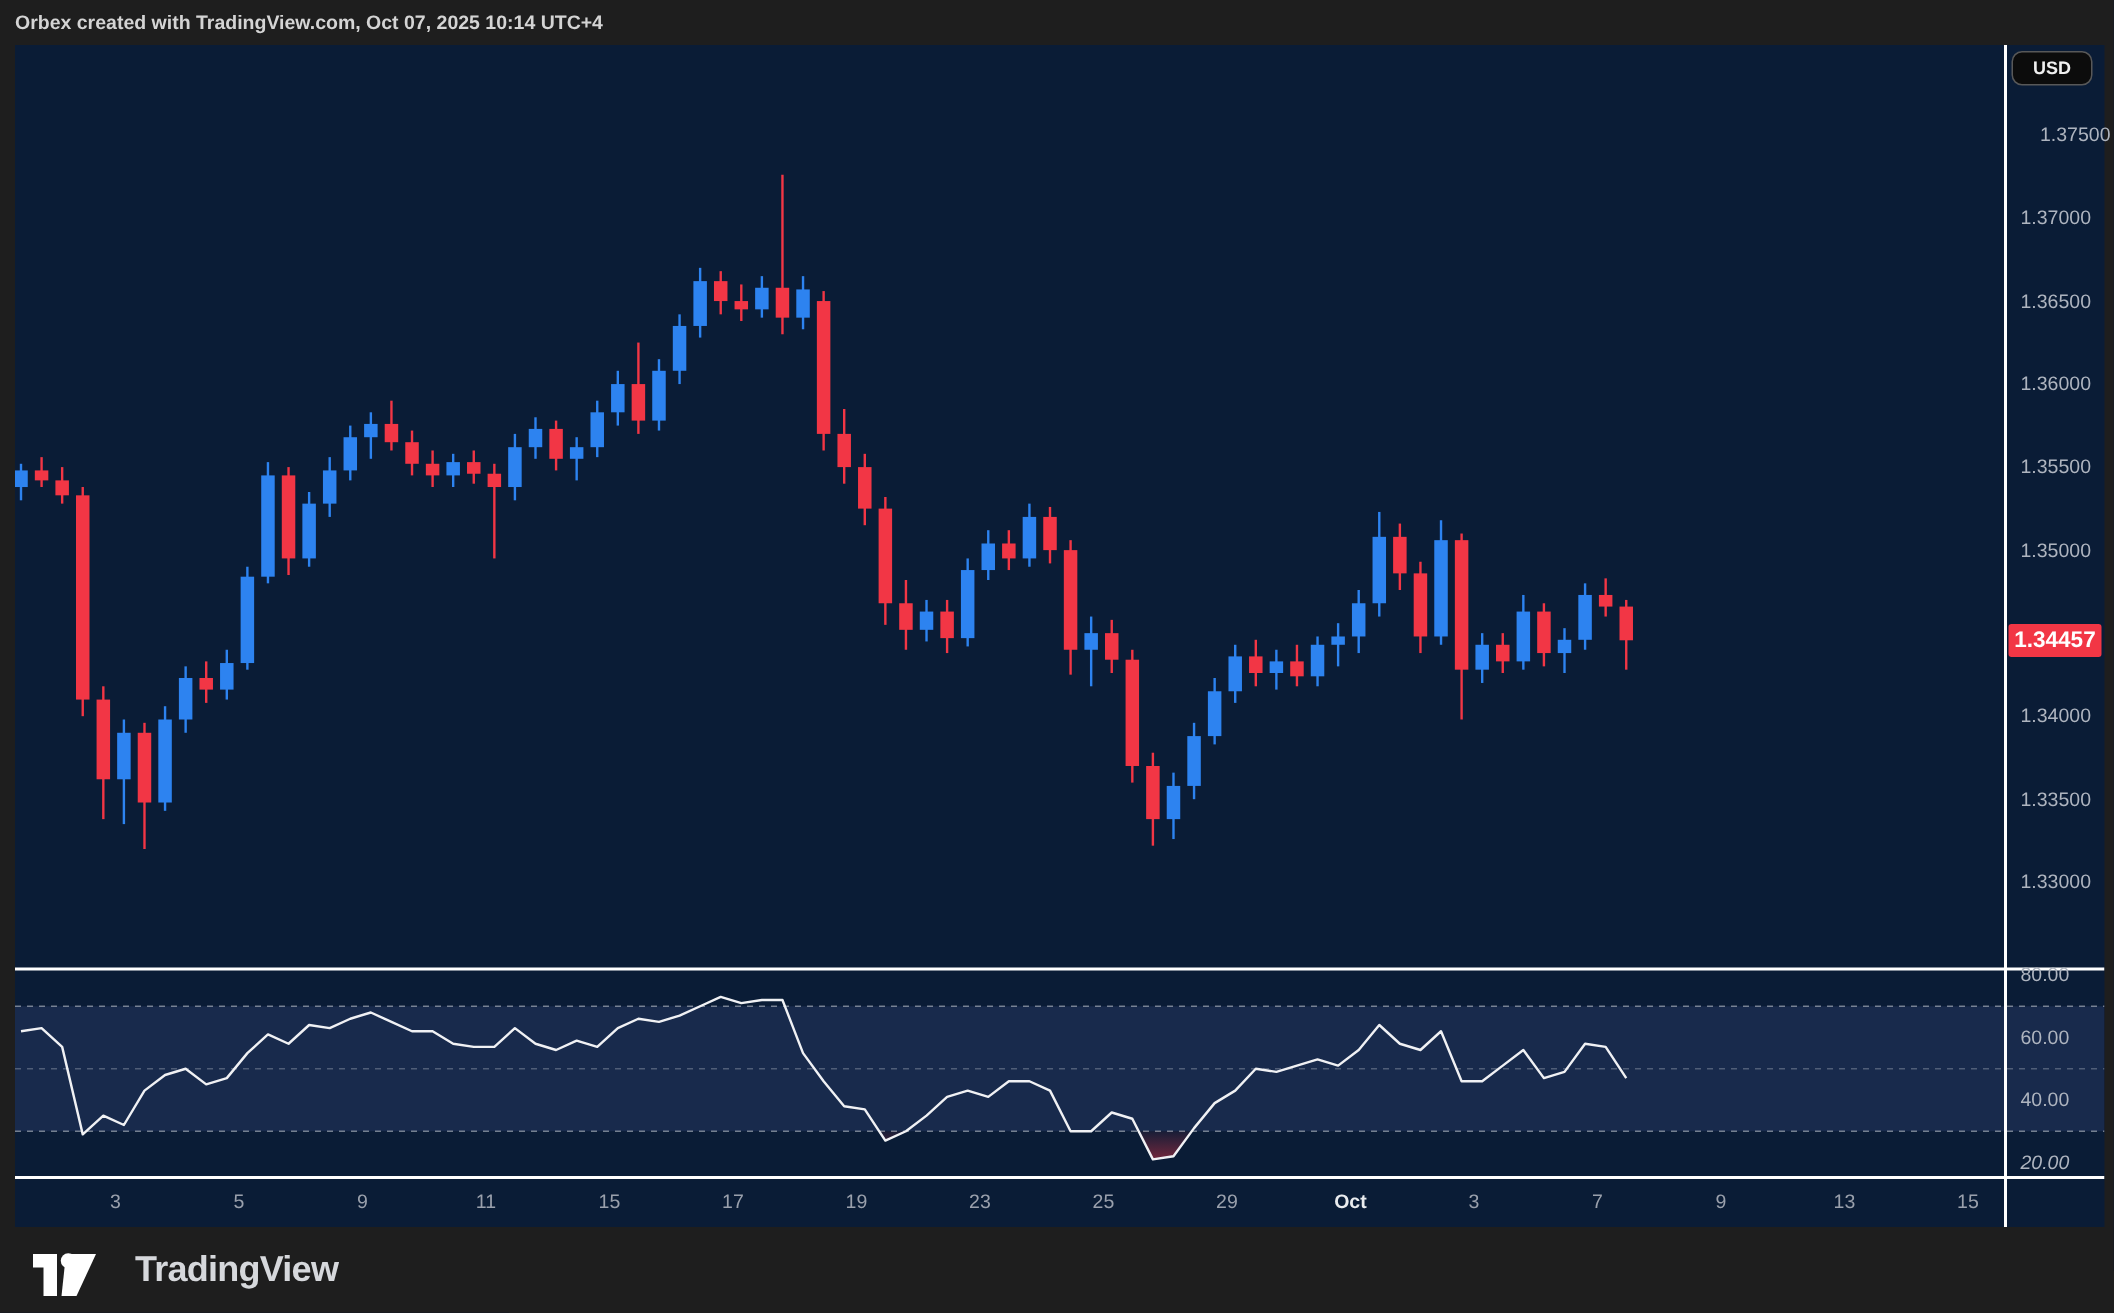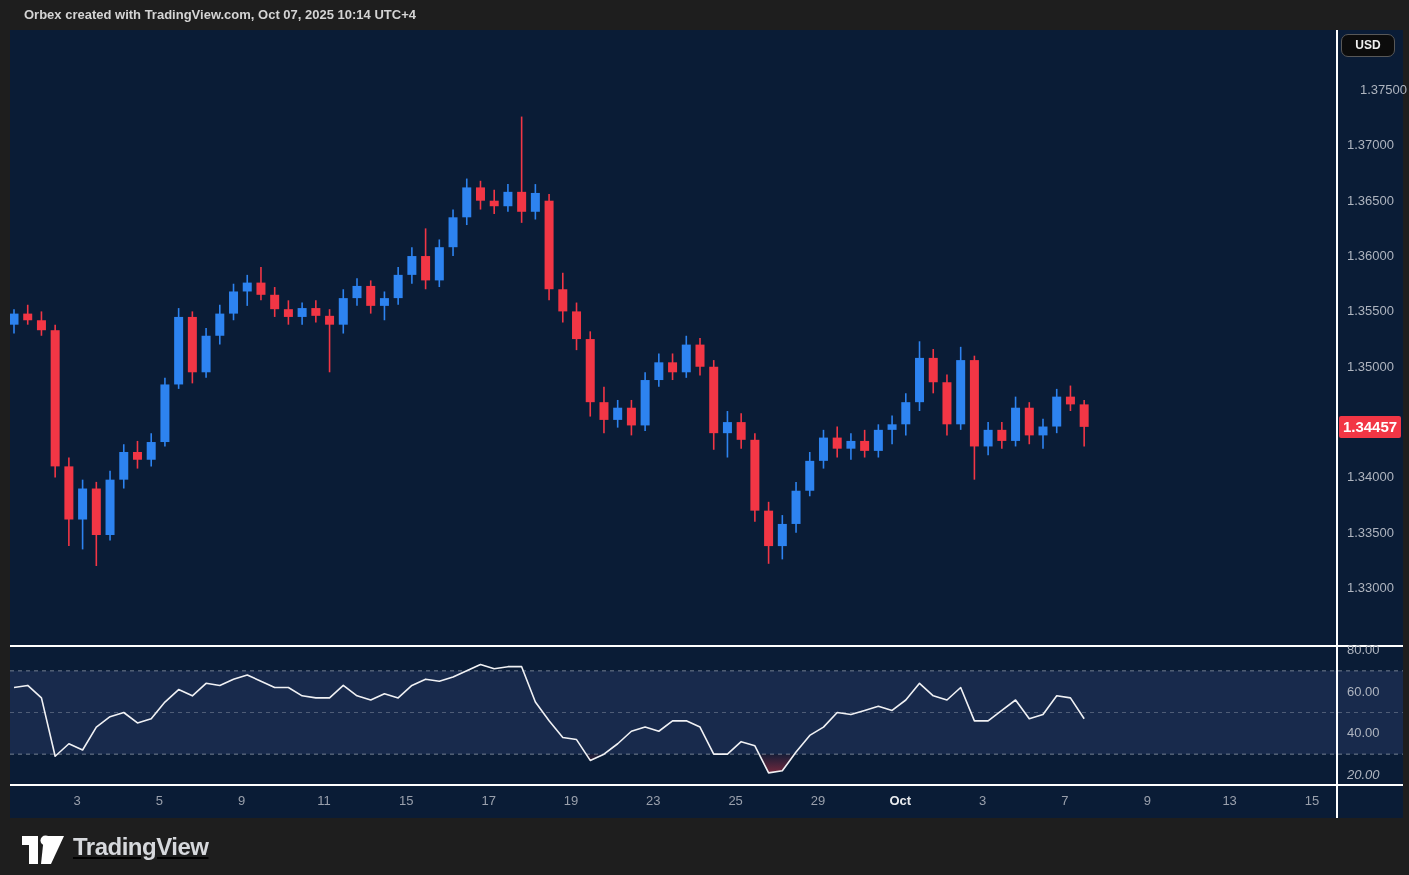--- a/index.html
+++ b/index.html
@@ -3,21 +3,21 @@
 <meta charset="utf-8">
 <style>
   * { margin:0; padding:0; box-sizing:border-box; }
   html,body { background:#1e1e1e; }
   .page {
     position:relative; width:1409px; height:875px; overflow:hidden;
     background:#1e1e1e; font-family:"Liberation Sans", sans-serif;
   }
   .topbar {
     position:absolute; left:0; top:0; width:1409px; height:30px;
-    line-height:30px; padding-left:24px;
+    line-height:30px; padding-left:10px;
     color:#d4d4d4; font-size:13px; font-weight:bold;
   }
   .chart-area {
     position:absolute; left:10px; top:30px; width:1393px; height:788px;
     background:#0a1c36;
   }
   #chart-svg { position:absolute; left:0; top:0; }
   .usd-btn {
     position:absolute; left:1331px; top:4px; width:54px; height:23px;
     background:#0c0c0c; border:1px solid #585858; border-radius:7px;
@@ -38,21 +38,21 @@
     position:absolute; left:1329px; width:62px; height:22px; z-index:6;
     background:#f23645; color:#ffffff; font-size:15px; font-weight:bold;
     text-align:center; line-height:22px; border-radius:2px;
   }
   .footer {
     position:absolute; left:0; bottom:0; width:1409px; height:57px;
     background:#1e1e1e;
   }
   .tv-logo {
     position:absolute; left:22px; top:10px; height:38px;
-    display:flex; align-items:center; gap:7px;text-decoration:underline;
+    display:flex; align-items:center; gap:24px;
   }
   .tv-wordmark {
     color:#d6d8dc; font-size:24px; font-weight:bold; letter-spacing:-0.5px;
   }
 </style>
 </head>
 <body>
 
 <div class="page">
 

